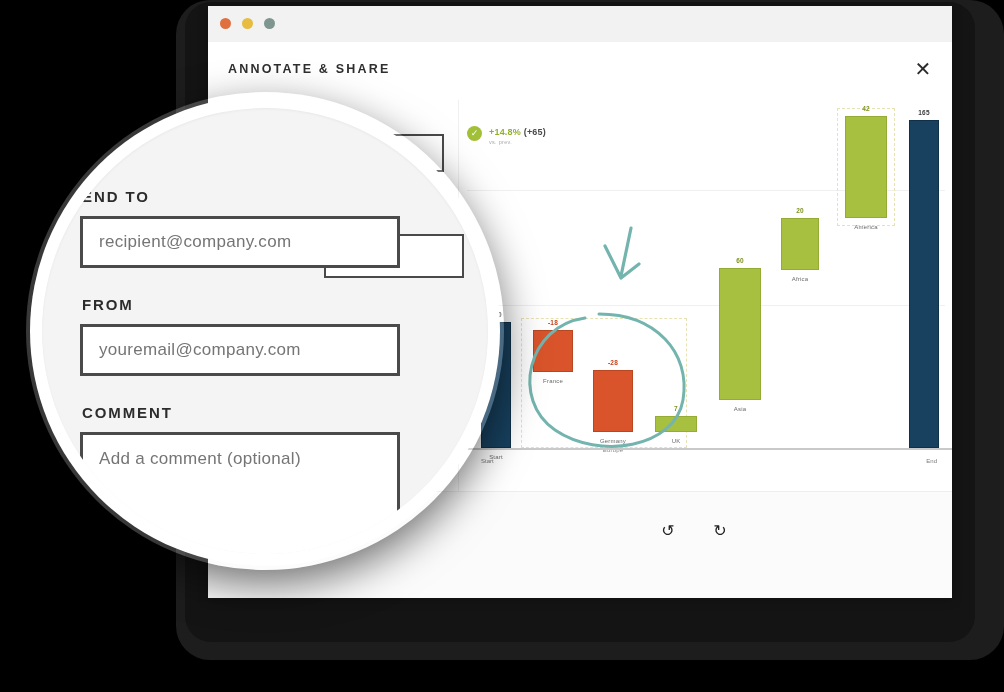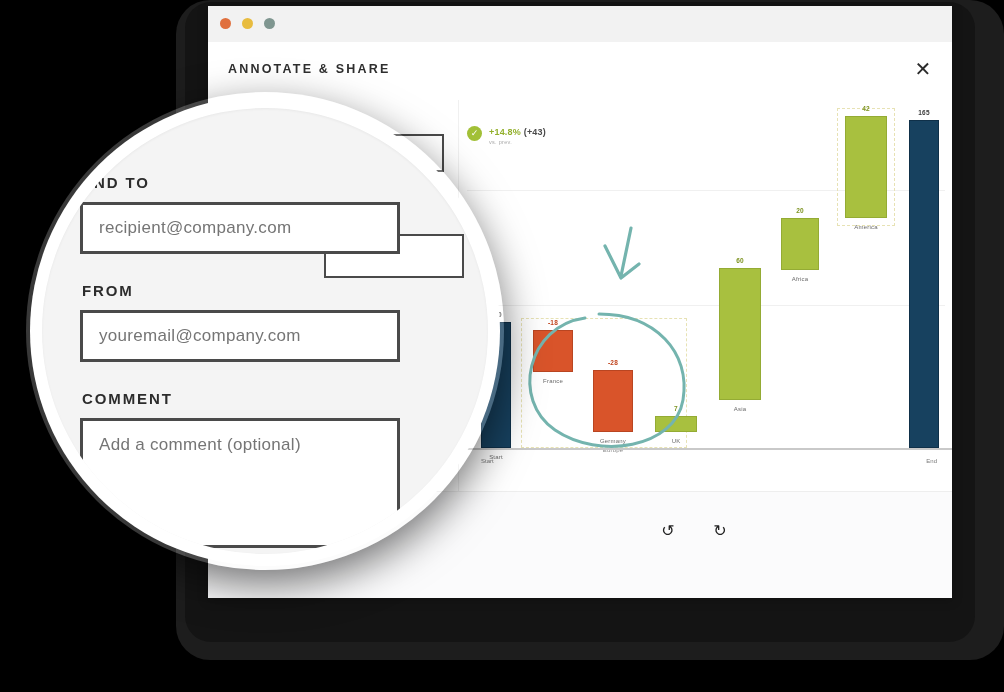--- a/index.html
+++ b/index.html
@@ -146,21 +146,21 @@
   }
   .mag-ring{
     position:absolute;left:30px;top:96px;width:470px;height:470px;border-radius:50%;
     background:#ffffff;
   }
   .mag{
     position:absolute;left:42px;top:108px;width:446px;height:446px;border-radius:50%;
     background:#f4f4f4;overflow:hidden;
     box-shadow:inset 0 1px 3px rgba(0,0,0,.05);
   }
-  .mag-content{position:absolute;left:38px;top:66px;width:360px;}
+  .mag-content{position:absolute;left:38px;top:80px;width:360px;}
   .m-label{
     font-size:15px;font-weight:bold;letter-spacing:1.9px;color:#2c2c2c;
     margin:0 0 11px 2px;
   }
   .m-input{
     width:320px;height:52px;box-sizing:border-box;
     border:3px solid #4a4a4a;background:#ffffff;
     font-size:17px;color:#adadad;padding:0 16px;outline:none;
     font-family:"Liberation Sans", sans-serif;
     margin-bottom:28px;letter-spacing:.3px;
@@ -210,21 +210,21 @@
         <textarea class="f-area" placeholder="Add a comment (optional)" style=""></textarea>
       </div>
 
       <div class="chart-panel">
 
         <div class="kpi">
           <span class="kpi-badge">✓</span>
           <span class="kpi-text">
             <span class="kpi-main">
               <span class="pct">+14.8%</span>
-              <span>(+43)</span>
+              <span>(+65)</span>
             </span>
             <span class="kpi-sub" style="display:block">vs. prev.</span>
           </span>
         </div>
 
         <div class="plot">
           <div class="gridline" style="top:90px"></div>
           <div class="gridline" style="top:205px"></div>
 
           <div class="bar total" style="left:22px;width:30px;top:222px;height:126px">

